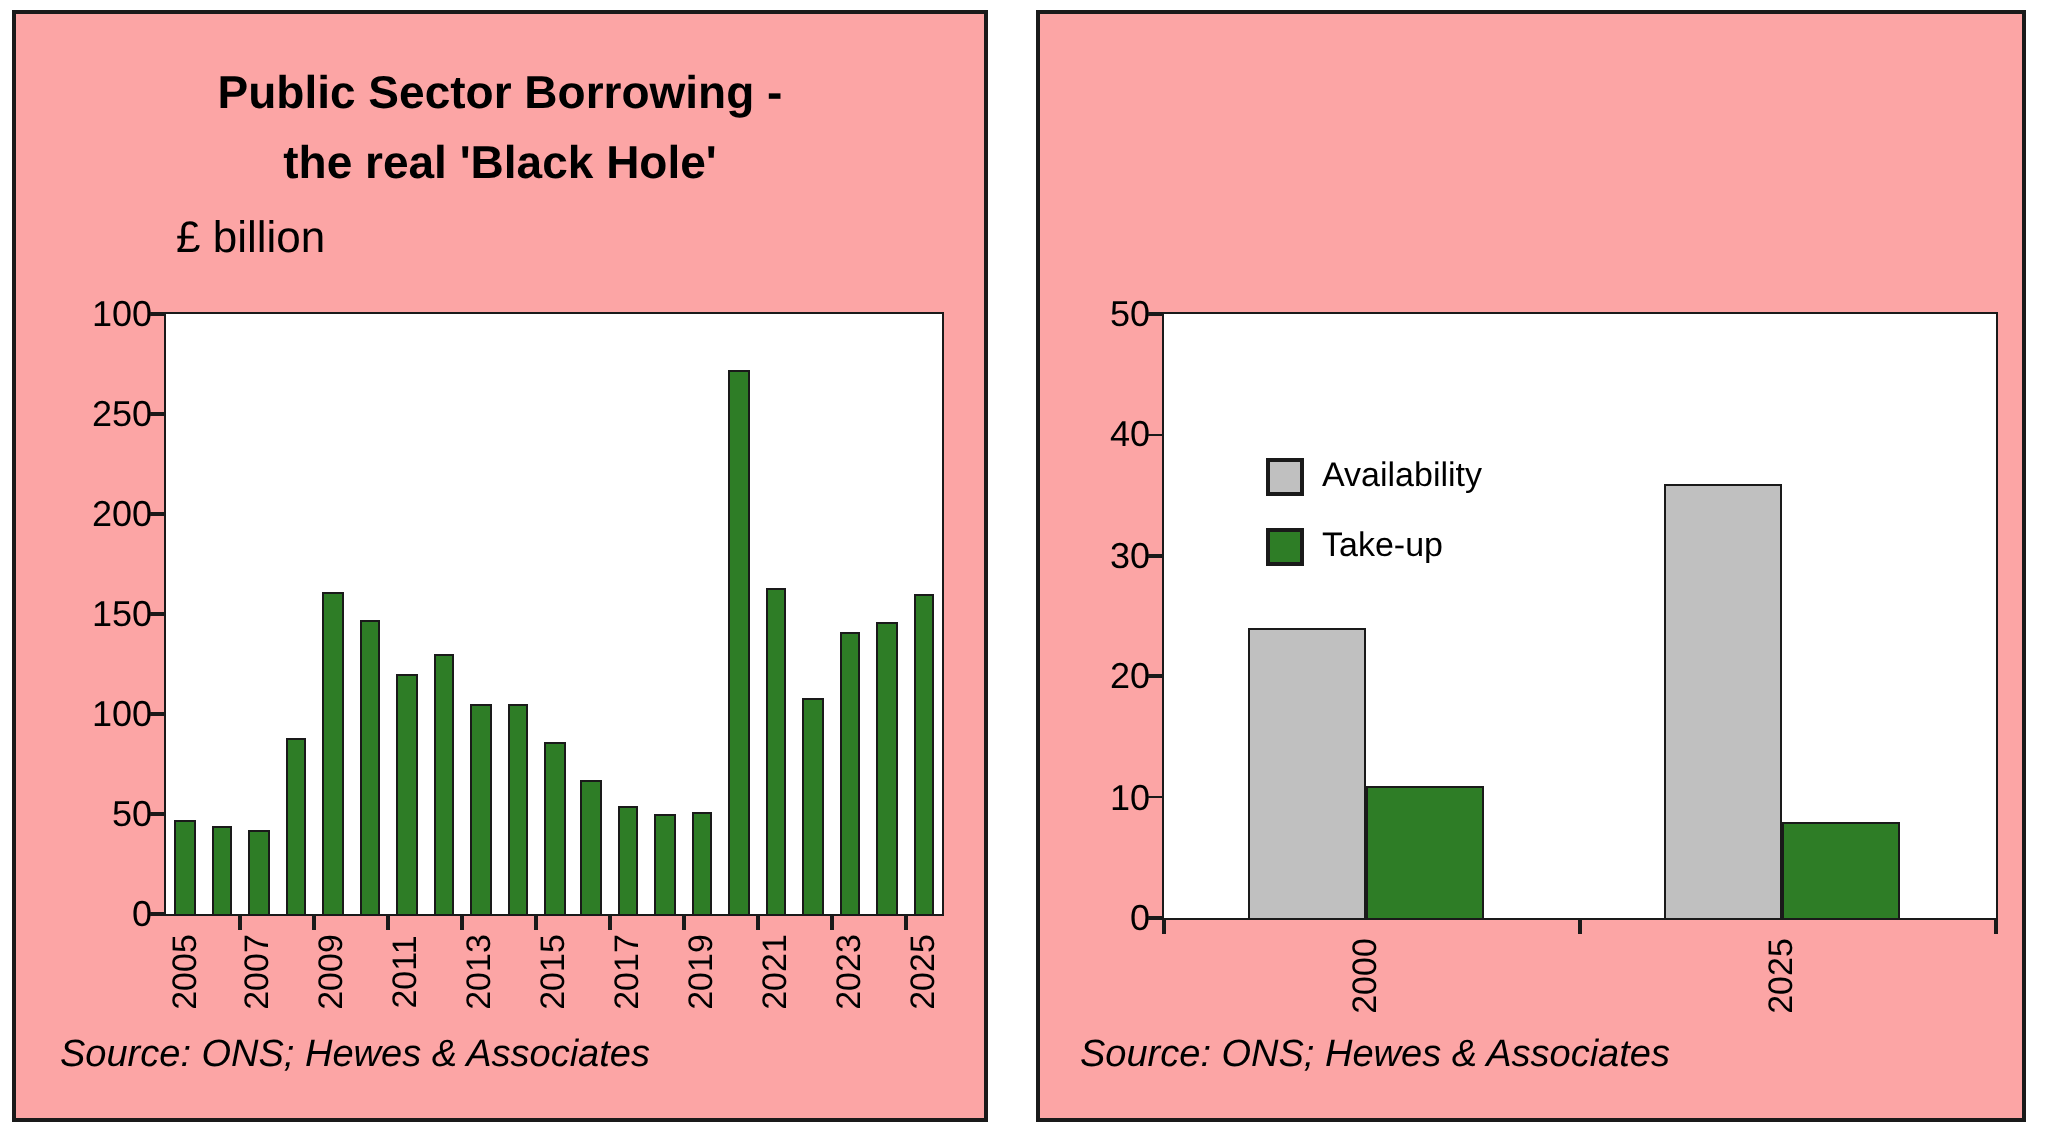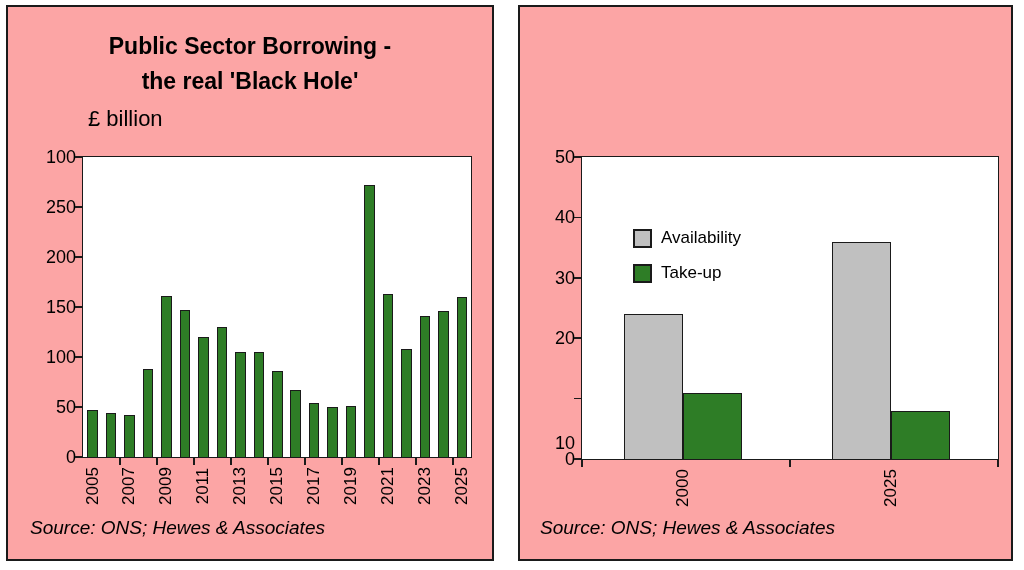--- a/index.html
+++ b/index.html
@@ -123,21 +123,21 @@
           <span class="swatch" style="background: rgb(192, 192, 192);"></span>
           <span class="legend-label">Availability</span>
         </div>
         <div class="legend-row">
           <span class="swatch" style="background: rgb(46, 125, 38);"></span>
           <span class="legend-label">Take-up</span>
         </div>
       </div>
     <div class="ylab" style="top: 292px;">0</div>
         <div class="tick-y" style="top: 301.25px;"></div>
-        <div class="ylab" style="top: 231.6px; margin-top: 44px;">10</div>
+        <div class="ylab" style="top: 231.6px;">10</div>
         <div class="tick-y" style="top: 240.85px;"></div>
         <div class="ylab" style="top: 171.2px;">20</div>
         <div class="tick-y" style="top: 180.45px;"></div>
         <div class="ylab" style="top: 110.8px;">30</div>
         <div class="tick-y" style="top: 120.05px;"></div>
         <div class="ylab" style="top: 50.4px;">40</div>
         <div class="tick-y" style="top: 59.65px;"></div>
         <div class="ylab" style="top: -10px;">50</div>
         <div class="tick-y" style="top: -0.75px;"></div>
         <div class="bar" style="left: 42px; width: 59px; height: 144.96px; background: rgb(192, 192, 192); border-color: rgb(26, 26, 26);"></div>

